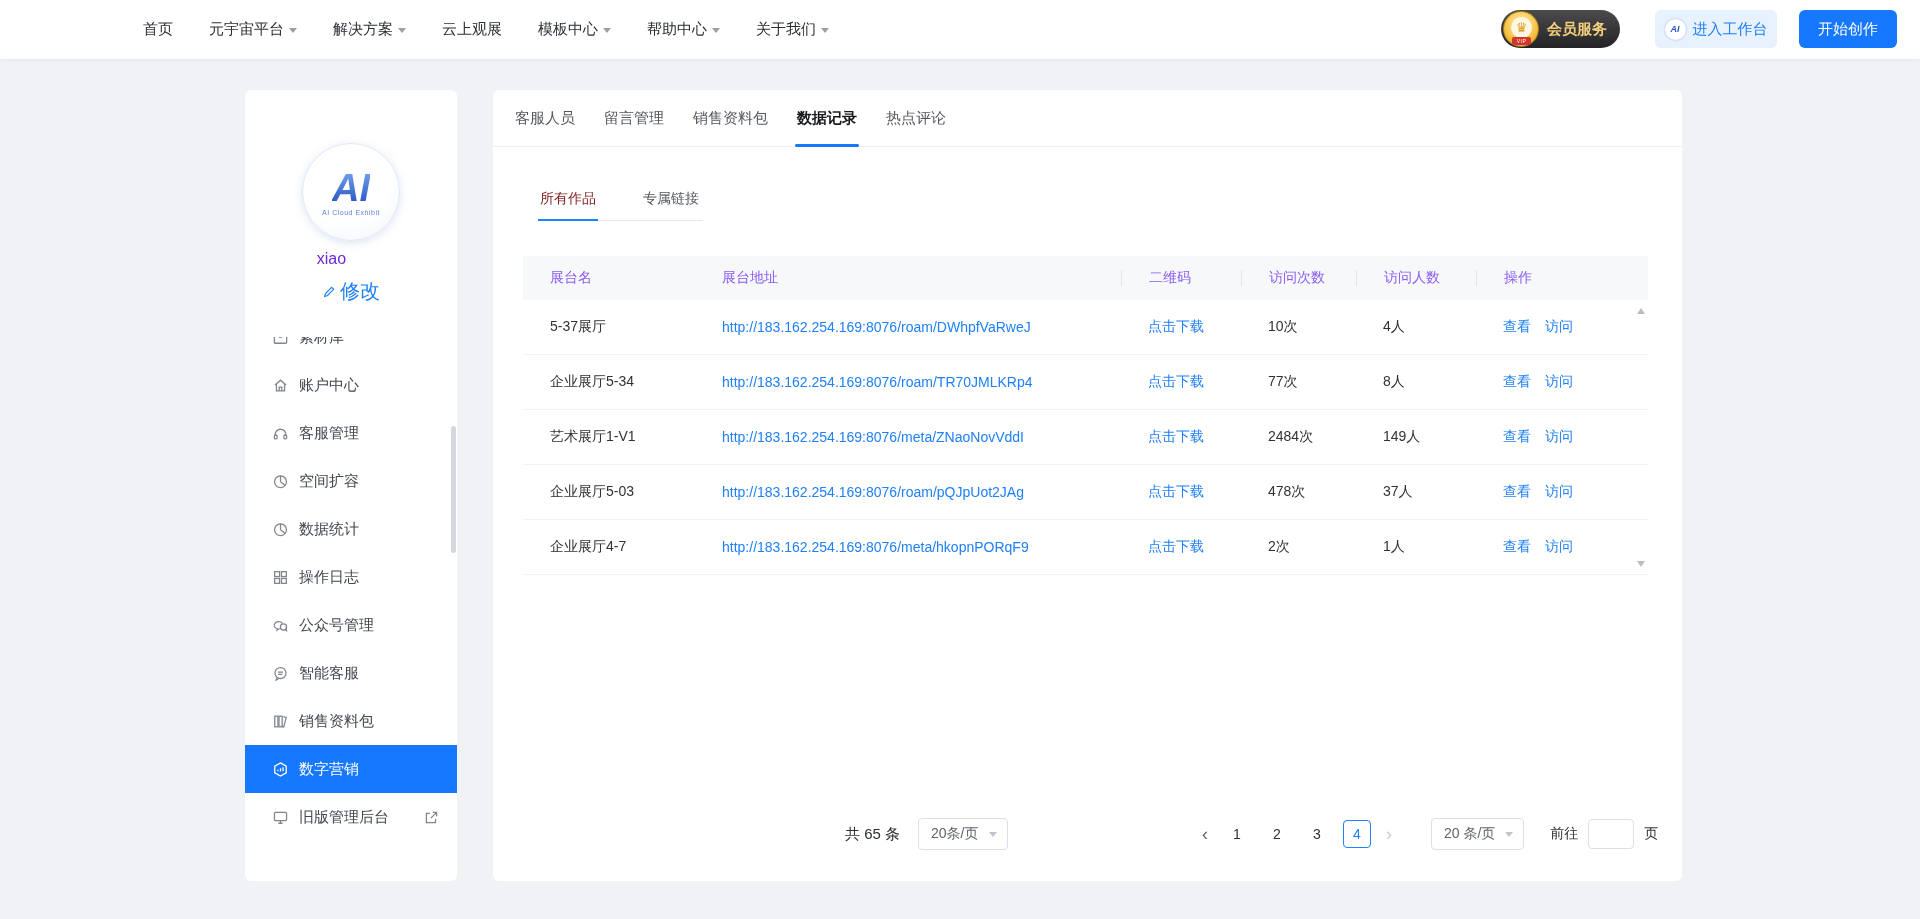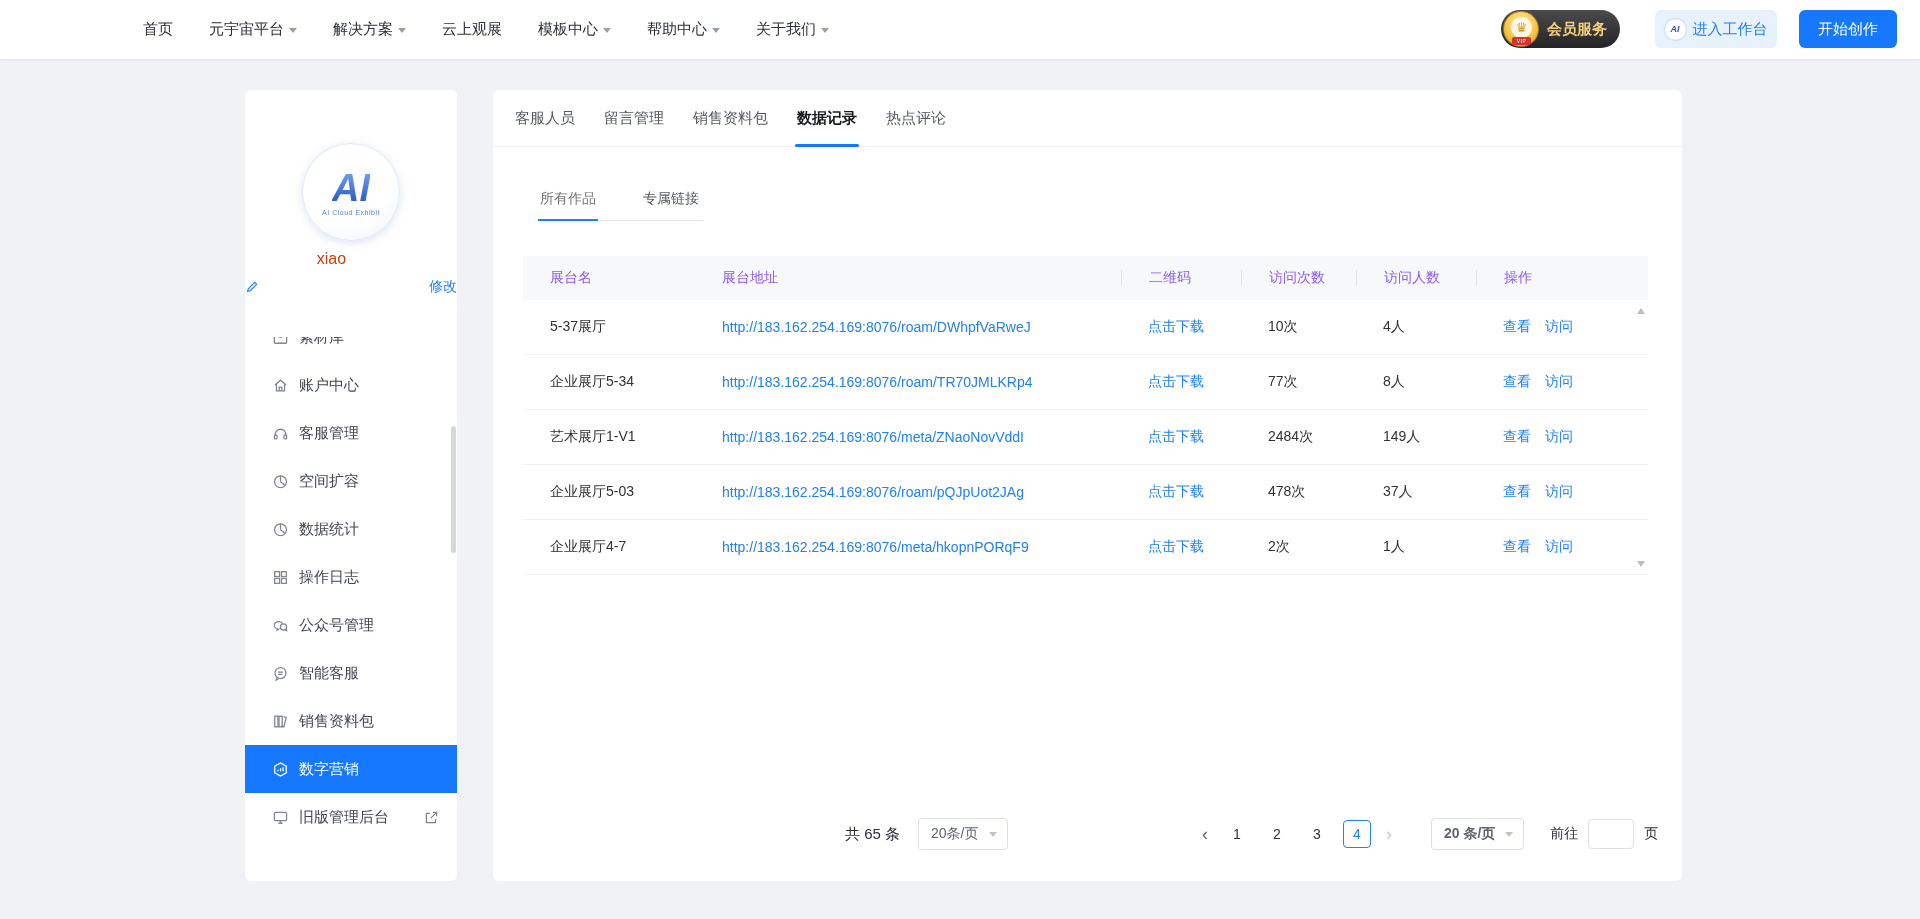--- a/index.html
+++ b/index.html
@@ -22,22 +22,22 @@
 
   #workspace-btn { position:absolute; right:143px; top:10px; width:122px; height:38px; background:#e8f1fe; border-radius:6px; display:flex; align-items:center; justify-content:center; gap:7px; color:#2080f7; font-size:15px; cursor:pointer; }
   .ai-mini { width:21px; height:21px; border-radius:50%; background:#fff; box-shadow:0 0 2px rgba(40,90,180,.45); color:#2a56c6; font-size:9px; font-weight:bold; font-style:italic; display:flex; align-items:center; justify-content:center; }
   #create-btn { position:absolute; right:23px; top:10px; width:98px; height:38px; background:#1677ff; border:none; border-radius:6px; color:#fff; font-size:15px; cursor:pointer; }
 
   
   #sidebar { position:absolute; left:245px; top:90px; width:212px; height:791px; background:#fff; border-radius:6px; overflow:hidden; }
   #avatar { position:absolute; left:57px; top:53px; width:98px; height:98px; border-radius:50%; background:radial-gradient(circle at 45% 35%,#ffffff 55%,#eef3fb); border:1px solid #dde8f7; box-shadow:0 2px 8px rgba(120,150,200,.25); display:flex; flex-direction:column; align-items:center; justify-content:center; }
   #avatar .ai-big { font-size:38px; font-weight:bold; font-style:italic; background:linear-gradient(180deg,#7aa7f0,#1f4fc0); -webkit-background-clip:text; background-clip:text; color:transparent; line-height:1; }
   #avatar .ai-cap { font-size:7px; color:#5b82d8; margin-top:2px; letter-spacing:.5px; }
-  #username { position:absolute; left:0; top:160px; width:173px; text-align:center; font-size:16px; color:#c2410c; }
-  #edit-link { position:absolute; left:0; top:188px; width:212px; display:flex; align-items:center; justify-content:space-between; gap:4px; color:#2080f7; font-size:14px; cursor:pointer; }
+  #username { position:absolute; left:0; top:160px; width:173px; text-align:center; font-size:16px; color:#6d28d9; }
+  #edit-link { position:absolute; left:0; top:188px; width:212px; display:flex; align-items:center; justify-content:center; gap:4px; color:#2080f7; font-size:20px; cursor:pointer; }
   #edit-link svg { width:14px; height:14px; stroke:#2080f7; fill:none; stroke-width:1.3; }
 
   #side-menu { position:absolute; left:0; top:247px; width:212px; bottom:0; overflow:hidden; }
   .menu-item { height:48px; display:flex; align-items:center; padding-left:27px; gap:10px; font-size:15px; color:#424750; cursor:pointer; }
   .menu-item svg { width:17px; height:17px; stroke:#80858d; fill:none; stroke-width:1.2; flex:0 0 auto; }
   .menu-item.clipped { margin-top:-24px; }
   .menu-item.active { background:#1677ff; color:#fff; }
   .menu-item.active svg { stroke:#fff; }
   .menu-item .ext { margin-left:24px; }
   #side-scroll-thumb { position:absolute; right:1px; top:336px; width:5px; height:127px; background:#d4d7dd; border-radius:3px; }
@@ -45,21 +45,21 @@
   
   #main { position:absolute; left:493px; top:90px; width:1189px; height:791px; background:#fff; border-radius:6px; }
   #tabs-bar { position:absolute; left:0; top:0; width:1189px; height:57px; border-bottom:1px solid #eef0f4; display:flex; align-items:center; padding-left:20px; gap:25px; }
   .tab { position:relative; height:57px; display:flex; align-items:center; font-size:15px; color:#55595f; cursor:pointer; padding:0 2px; }
   .tab.active { color:#17191c; font-weight:bold; }
   .tab.active::after { content:""; position:absolute; left:0; right:0; bottom:0; height:3px; background:#1677ff; border-radius:2px; }
 
   #subtabs { position:absolute; left:45px; top:92px; display:flex; border-bottom:1px solid #e4e7ed; }
   .subtab { position:relative; font-size:14px; color:#55595f; padding:8px 2px 12px; margin-right:43px; cursor:pointer; }
   .subtab:last-child { margin-right:2px; }
-  .subtab.active { color:#737373; }
+  .subtab.active { color:#7f1d1d; }
   .subtab.active::after { content:""; position:absolute; left:0; right:0; bottom:-1px; height:2px; background:#2080f7; }
 
   
   #table { position:absolute; left:30px; top:166px; width:1125px; }
   .tgrid { display:grid; grid-template-columns:172px 426px 120px 115px 120px 158px 14px; }
   #thead { background:#f7f8fa; height:44px; align-items:center; }
   .th { font-size:14px; color:#8b5cf6; padding-left:27px; display:flex; align-items:center; height:16px; }
   .th.sep { border-left:1px solid #e2e5ea; }
   .tr { height:55px; align-items:center; border-bottom:1px solid #f0f2f5; }
   .td { font-size:14px; color:#303133; padding-left:27px; white-space:nowrap; overflow:hidden; }
@@ -71,21 +71,21 @@
 
   
   #pg-left { position:absolute; left:352px; top:728px; height:32px; display:flex; align-items:center; gap:18px; }
   #total-label { font-size:15px; color:#2b2f36; }
   .select-box { height:32px; border:1px solid #dcdfe6; border-radius:4px; display:flex; align-items:center; gap:10px; padding:0 10px 0 12px; font-size:14px; color:#5f646b; cursor:pointer; background:#fff; }
   #pg-right { position:absolute; left:700px; top:728px; height:32px; display:flex; align-items:center; }
   .pg-arrow { font-size:18px; color:#5f646b; width:24px; text-align:center; cursor:pointer; line-height:28px; }
   .pg-arrow.disabled { color:#c7cbd2; cursor:default; }
   .page { min-width:28px; height:28px; line-height:28px; text-align:center; font-size:14px; color:#303133; margin:0 6px; cursor:pointer; }
   .page.active { border:1px solid #2080f7; border-radius:4px; color:#2080f7; line-height:26px; }
-  #pg-right .select-box { margin-left:30px;font-weight:bold; }
+  #pg-right .select-box { margin-left:30px; }
   #goto-label { font-size:14px; color:#2b2f36; margin-left:26px; }
   #goto-input { width:46px; height:30px; border:1px solid #dcdfe6; border-radius:4px; margin-left:10px; font-size:14px; text-align:center; color:#303133; outline:none; }
   #goto-suffix { font-size:14px; color:#2b2f36; margin-left:10px; }
 </style>
 </head>
 <body>
 
 <div id="stage">
 
   <div id="topbar">

